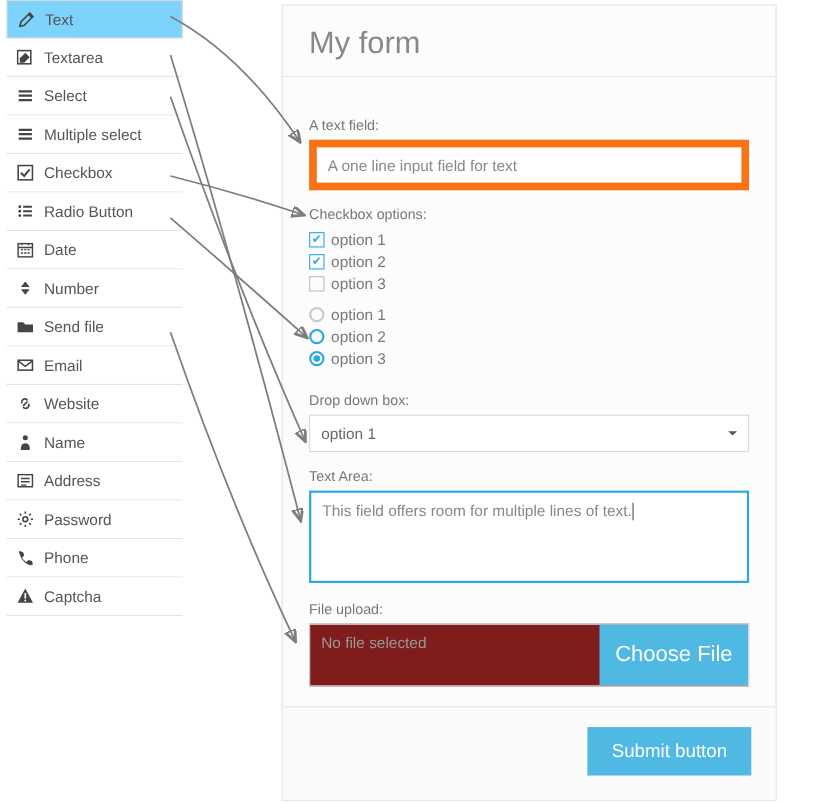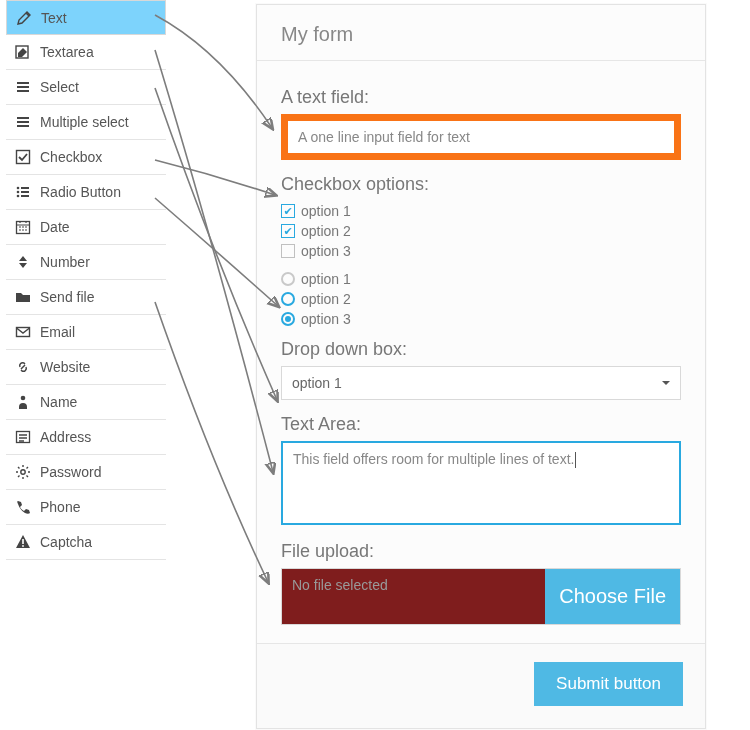--- a/index.html
+++ b/index.html
@@ -50,26 +50,26 @@
     left: 256px;
     top: 4px;
     width: 450px;
     border: 1px solid #e3e3e3;
     background: #fcfcfc;
     box-shadow: 0 0 0 1px rgba(0,0,0,0.02);
   }
   .form-header {
     padding: 18px 24px 14px;
     border-bottom: 1px solid #e6e6e6;
-    font-size: 20px;
+    font-size: 28px;
     font-weight: 300;
     color: #888;
   }
   .form-body { padding: 16px 24px 8px; }
-  .field-label { font-size: 18px; color: #777; margin: 10px 0 6px; }
+  .field-label { font-size: 13px; color: #777; margin: 20px 0 6px; }
   .text-input {
     width: 100%;
     border: 7px solid #f97316;
     padding: 8px 10px;
     font-size: 14px;
     color: #888;
     background: #fff;
   }
   .opts { margin-bottom: 8px; }
   .opt-row {

